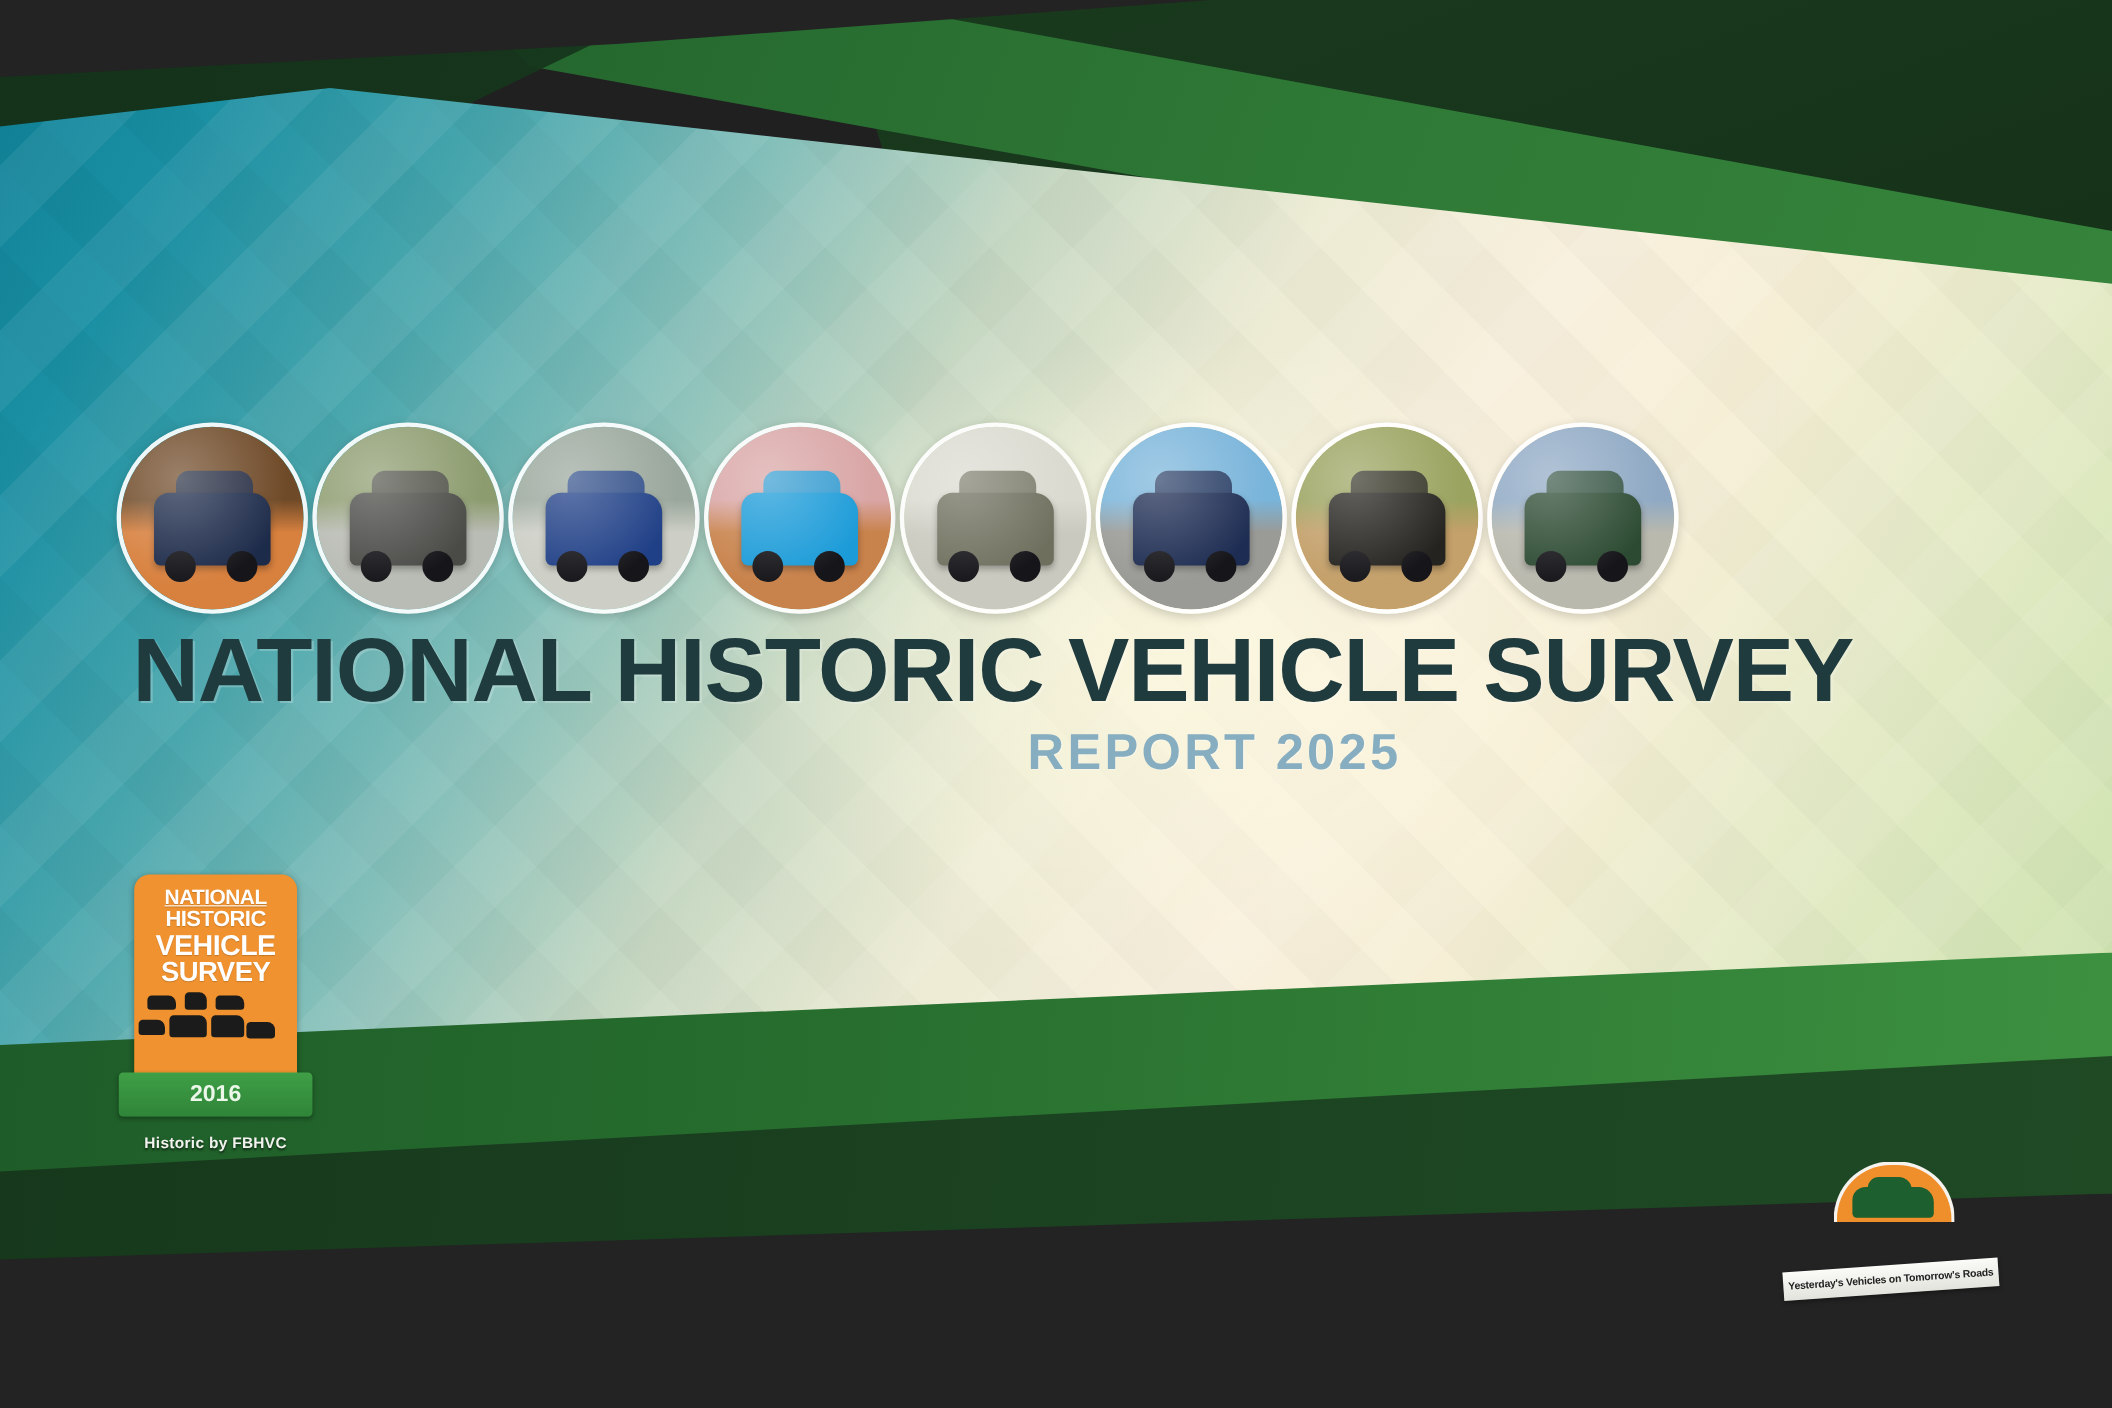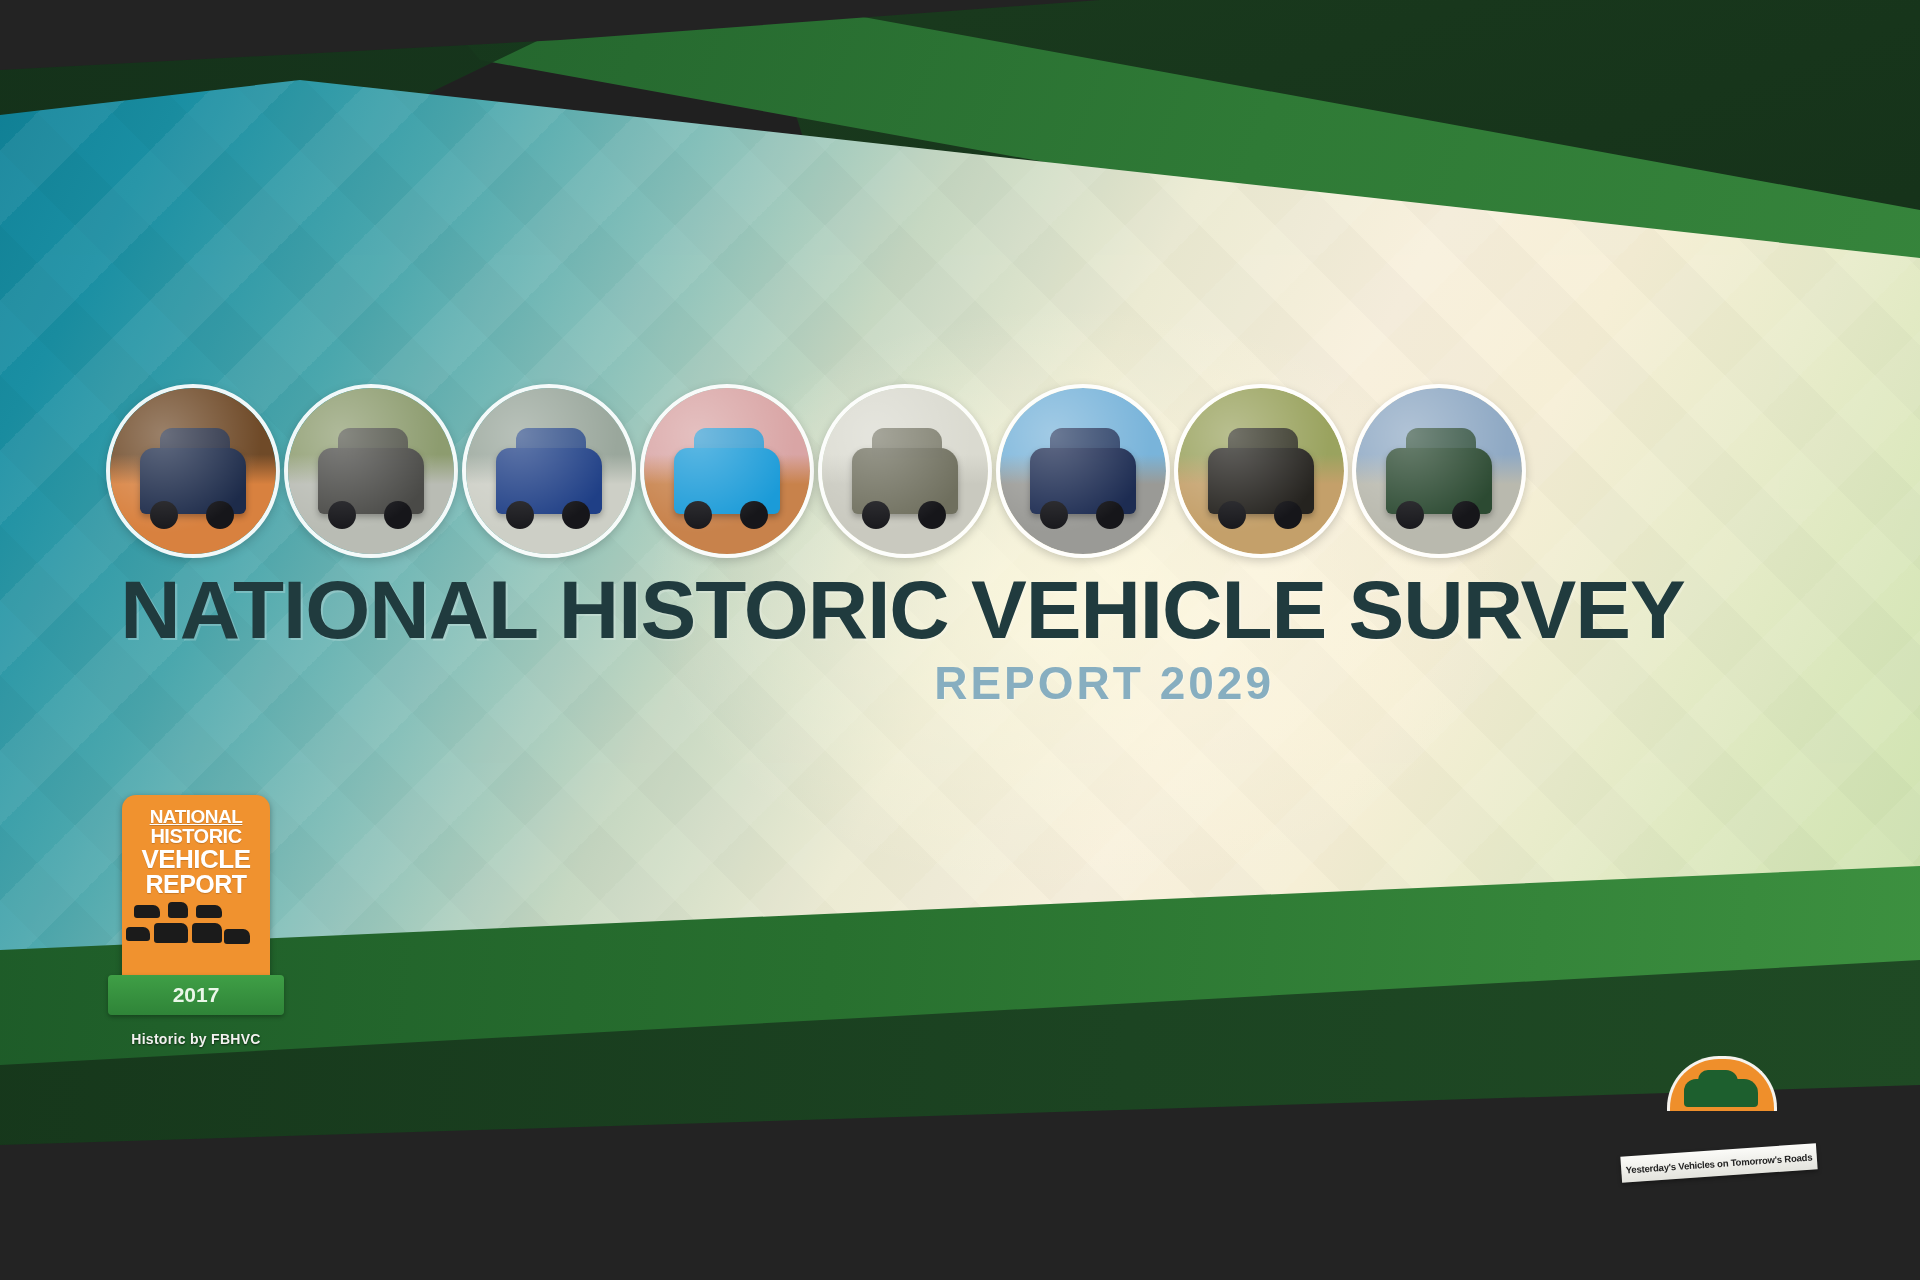--- a/index.html
+++ b/index.html
@@ -280,42 +280,42 @@
           <div style="position: absolute; left: 30%; top: 24%; width: 42%; height: 18%; border-radius: 12px 14px 0px 0px; background: rgb(44, 74, 50); opacity: 0.85;"></div>
           <div style="position: absolute; left: 24%; top: 68%; width: 17%; height: 17%; border-radius: 50%; background: rgb(22, 22, 26);"></div>
           <div style="position: absolute; left: 58%; top: 68%; width: 17%; height: 17%; border-radius: 50%; background: rgb(22, 22, 26);"></div>
           <div style="position: absolute; inset: 0px; background: radial-gradient(circle at 32% 28%, rgba(255, 255, 255, 0.3), rgba(255, 255, 255, 0) 60%);"></div>
         </div>
       </div>
     </div>
 
   <div class="headline-wrap">
     <h1 class="headline">NATIONAL HISTORIC VEHICLE SURVEY</h1>
-    <div class="subline">REPORT 2029</div>
+    <div class="subline">REPORT 2025</div>
   </div>
 
   <div class="badge">
     <div class="badge-card">
       <div class="badge-line bl1">NATIONAL</div>
       <div class="badge-line bl2">HISTORIC</div>
       <div class="badge-line bl3">VEHICLE</div>
-      <div class="badge-line bl4">REPORT</div>
+      <div class="badge-line bl4">SURVEY</div>
 
       <div class="badge-cars" id="badge-cars">
           <div class="car-sil" style="left: 6px; top: 4px; width: 26px; height: 13px;"></div>
           <div class="car-sil" style="left: 40px; top: 1px; width: 20px; height: 16px;"></div>
           <div class="car-sil" style="left: 68px; top: 4px; width: 26px; height: 13px;"></div>
           <div class="car-sil" style="left: -2px; top: 26px; width: 24px; height: 14px;"></div>
           <div class="car-sil" style="left: 26px; top: 22px; width: 34px; height: 20px;"></div>
           <div class="car-sil" style="left: 64px; top: 22px; width: 30px; height: 20px;"></div>
           <div class="car-sil" style="left: 96px; top: 28px; width: 26px; height: 15px;"></div>
         </div>
 
       <div class="badge-ribbon">
-        <span class="badge-year">2017</span>
+        <span class="badge-year">2016</span>
       </div>
     </div>
     <div class="badge-foot">Historic by FBHVC</div>
   </div>
 
   <div class="fbhvc">
     <div class="fb-arch">
       <div class="fb-car"></div>
     </div>
     <div class="fb-banner">

